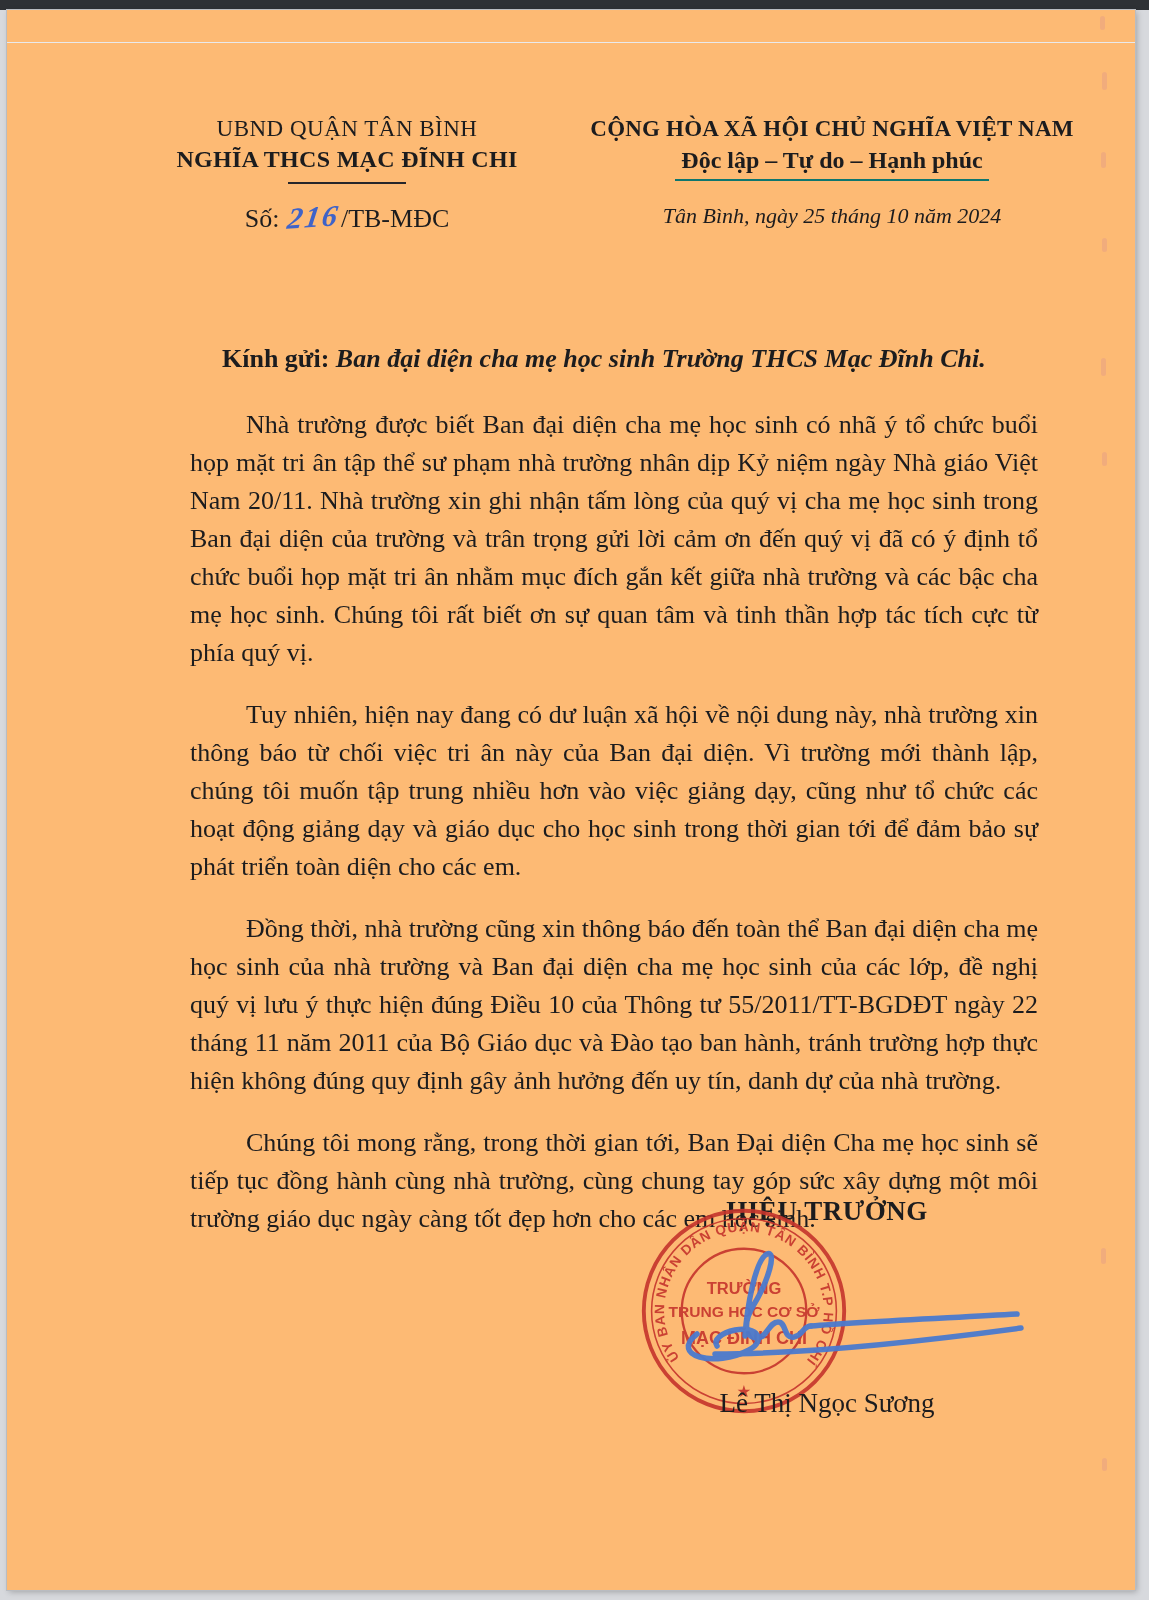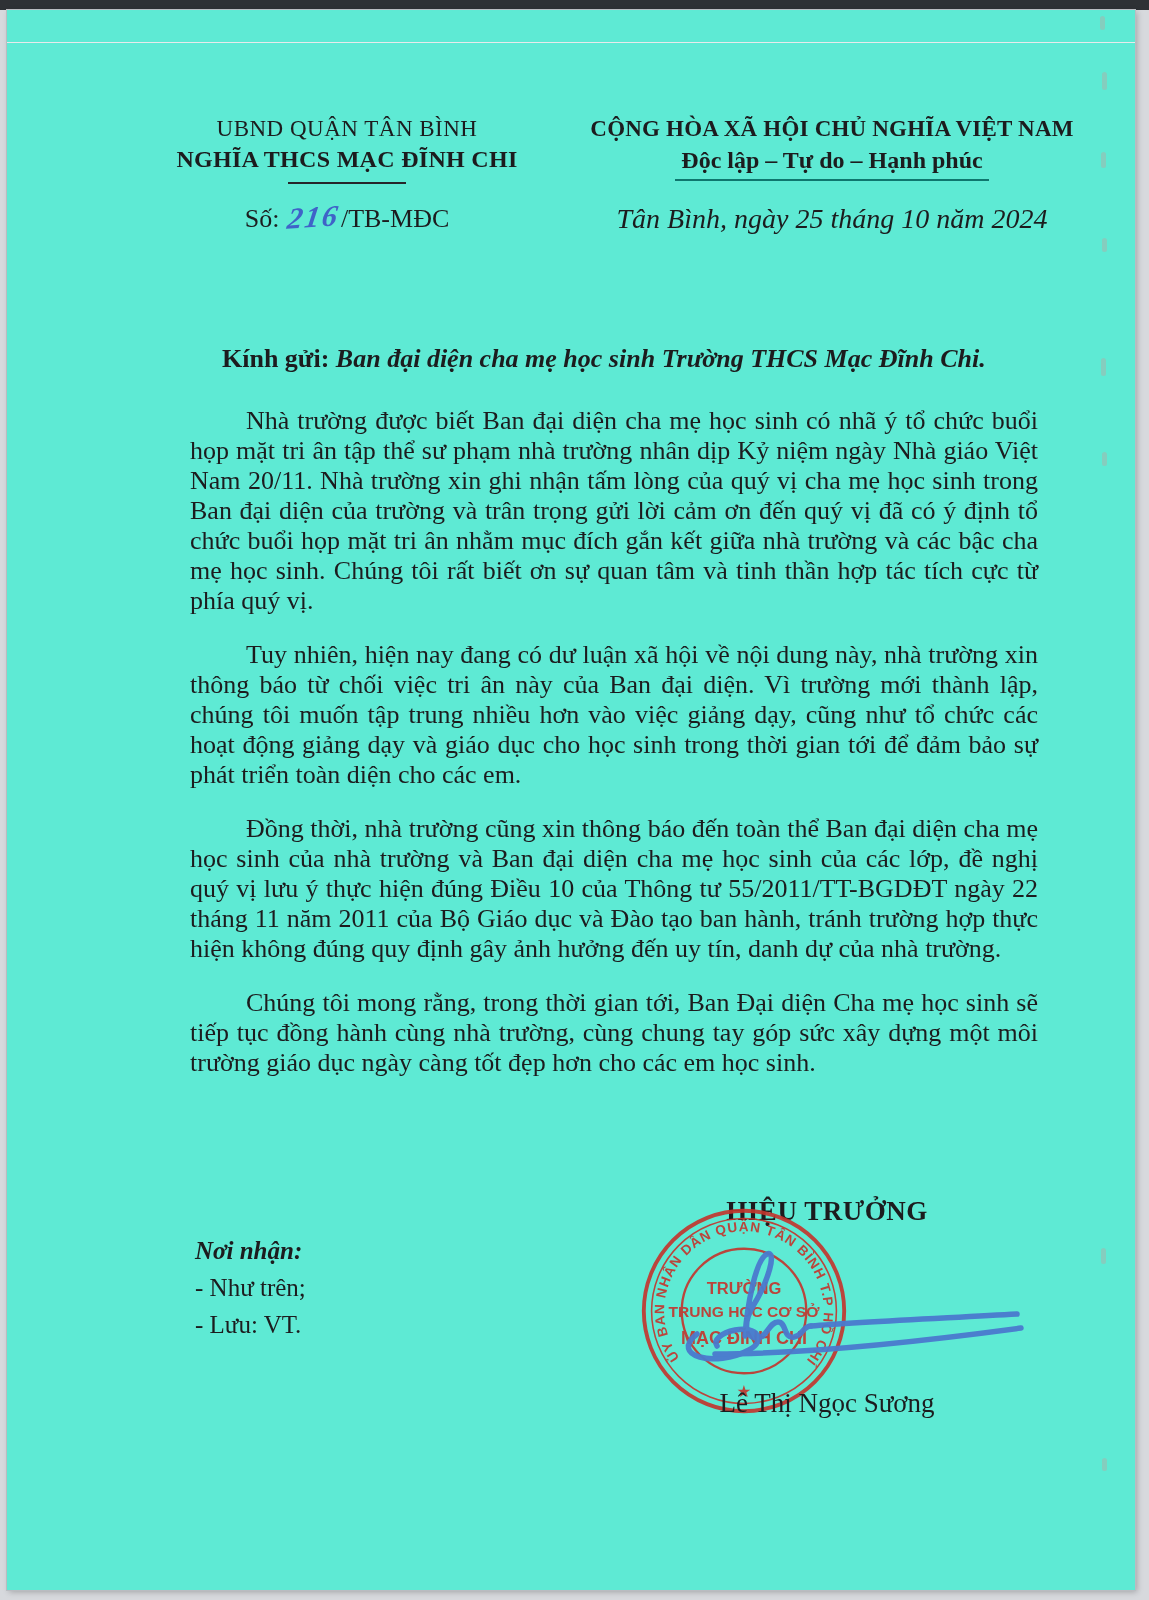--- a/index.html
+++ b/index.html
@@ -5,46 +5,46 @@
   html,body{margin:0;padding:0;}
   body{
     width:1149px;height:1600px;position:relative;overflow:hidden;
     background:#d7d9dd;
     font-family:"Liberation Serif","DejaVu Serif",serif;
     color:#1c1c1e;
   }
   .top-strip{position:absolute;top:0;left:0;width:100%;height:10px;background:#2e3135;}
   .page{
     position:absolute;left:7px;top:10px;width:1128px;height:1580px;
-    background:#5eead4;box-shadow:0 0 0 1px #b9bcc1,2px 2px 6px rgba(0,0,0,.25);
+    background:#fdba74;box-shadow:0 0 0 1px #b9bcc1,2px 2px 6px rgba(0,0,0,.25);
   }
   .fold-line{position:absolute;top:32px;left:0;width:100%;height:1px;background:#e9eaec;}
   
   .header-left{position:absolute;left:118px;top:106px;width:444px;text-align:center;}
   .hl1{font-size:23px;letter-spacing:.5px;}
   .hl2{font-size:24px;font-weight:bold;margin-top:4px;letter-spacing:.3px;}
   .hl-rule{width:118px;height:2px;background:#26262a;margin:9px auto 0;}
   .doc-number{margin-top:16px;font-size:26px;}
   .handwritten{
     color:#3f63c8;font-style:italic;font-weight:bold;font-size:30px;
     display:inline-block;transform:skewX(-12deg) rotate(-4deg);
     letter-spacing:2px;padding:0 2px;
   }
   .header-right{position:absolute;left:580px;top:106px;width:490px;text-align:center;}
   .hr1{font-size:23px;font-weight:bold;letter-spacing:.2px;}
   .hr2{font-size:24px;font-weight:bold;display:inline-block;margin-top:5px;
        padding:0 6px 5px;border-bottom:2px solid #0f766e;}
-  .dateline{margin-top:22px;font-size:28px;font-style:italic;}
+  .dateline{margin-top:22px;font-size:22px;font-style:italic;}
   
   .doc-title{position:absolute;top:270px;left:0;width:100%;text-align:center;
              font-size:29px;font-weight:bold;letter-spacing:1px;}
   .salutation{position:absolute;top:334px;left:215px;font-size:26px;font-weight:bold;}
   .salutation .recipient{font-style:italic;}
   .body-text{position:absolute;top:396px;left:183px;width:848px;
-             font-size:26px;line-height:30px;text-align:justify;}
+             font-size:26px;line-height:38px;text-align:justify;}
   .body-text p{margin:0 0 24px;text-indent:56px;}
   
   .recipients{position:absolute;left:188px;top:1222px;font-size:25px;line-height:37px;}
   .recipients .heading{font-weight:bold;font-style:italic;}
   .sig-role{position:absolute;left:620px;top:1186px;width:400px;text-align:center;
             font-size:27px;font-weight:bold;letter-spacing:.5px;}
   .sig-name{position:absolute;left:620px;top:1378px;width:400px;text-align:center;
             font-size:27px;font-weight:normal;}
   .stamp{position:absolute;left:630px;top:1194px;width:214px;height:214px;opacity:.9;}
   .stamp svg{width:100%;height:100%;}
@@ -91,25 +91,20 @@
     <span class="recipient">Ban đại diện cha mẹ học sinh Trường THCS Mạc Đĩnh Chi.</span>
   </div>
 
   <div class="body-text">
     <p>Nhà trường được biết Ban đại diện cha mẹ học sinh có nhã ý tổ chức buổi họp mặt tri ân tập thể sư phạm nhà trường nhân dịp Kỷ niệm ngày Nhà giáo Việt Nam 20/11. Nhà trường xin ghi nhận tấm lòng của quý vị cha mẹ học sinh trong Ban đại diện của trường và trân trọng gửi lời cảm ơn đến quý vị đã có ý định tổ chức buổi họp mặt tri ân nhằm mục đích gắn kết giữa nhà trường và các bậc cha mẹ học sinh. Chúng tôi rất biết ơn sự quan tâm và tinh thần hợp tác tích cực từ phía quý vị.</p>
     <p>Tuy nhiên, hiện nay đang có dư luận xã hội về nội dung này, nhà trường xin thông báo từ chối việc tri ân này của Ban đại diện. Vì trường mới thành lập, chúng tôi muốn tập trung nhiều hơn vào việc giảng dạy, cũng như tổ chức các hoạt động giảng dạy và giáo dục cho học sinh trong thời gian tới để đảm bảo sự phát triển toàn diện cho các em.</p>
     <p>Đồng thời, nhà trường cũng xin thông báo đến toàn thể Ban đại diện cha mẹ học sinh của nhà trường và Ban đại diện cha mẹ học sinh của các lớp, đề nghị quý vị lưu ý thực hiện đúng Điều 10 của Thông tư 55/2011/TT-BGDĐT ngày 22 tháng 11 năm 2011 của Bộ Giáo dục và Đào tạo ban hành, tránh trường hợp thực hiện không đúng quy định gây ảnh hưởng đến uy tín, danh dự của nhà trường.</p>
     <p>Chúng tôi mong rằng, trong thời gian tới, Ban Đại diện Cha mẹ học sinh sẽ tiếp tục đồng hành cùng nhà trường, cùng chung tay góp sức xây dựng một môi trường giáo dục ngày càng tốt đẹp hơn cho các em học sinh.</p>
   </div>
 
-  <div class="recipients">
-    <div class="heading">Nơi nhận:</div>
-    <div>- Như trên;</div>
-    <div>- Lưu: VT.</div>
-  </div>
 
   <div class="sig-role">HIỆU TRƯỞNG</div>
 
   <div class="stamp">
     <svg viewBox="0 0 220 220">
       <g fill="none" stroke="#c5342c">
         <circle cx="110" cy="110" r="103" stroke-width="4"></circle>
         <circle cx="110" cy="110" r="95" stroke-width="1.6"></circle>
         <circle cx="110" cy="110" r="64" stroke-width="2.4"></circle>
       </g>

